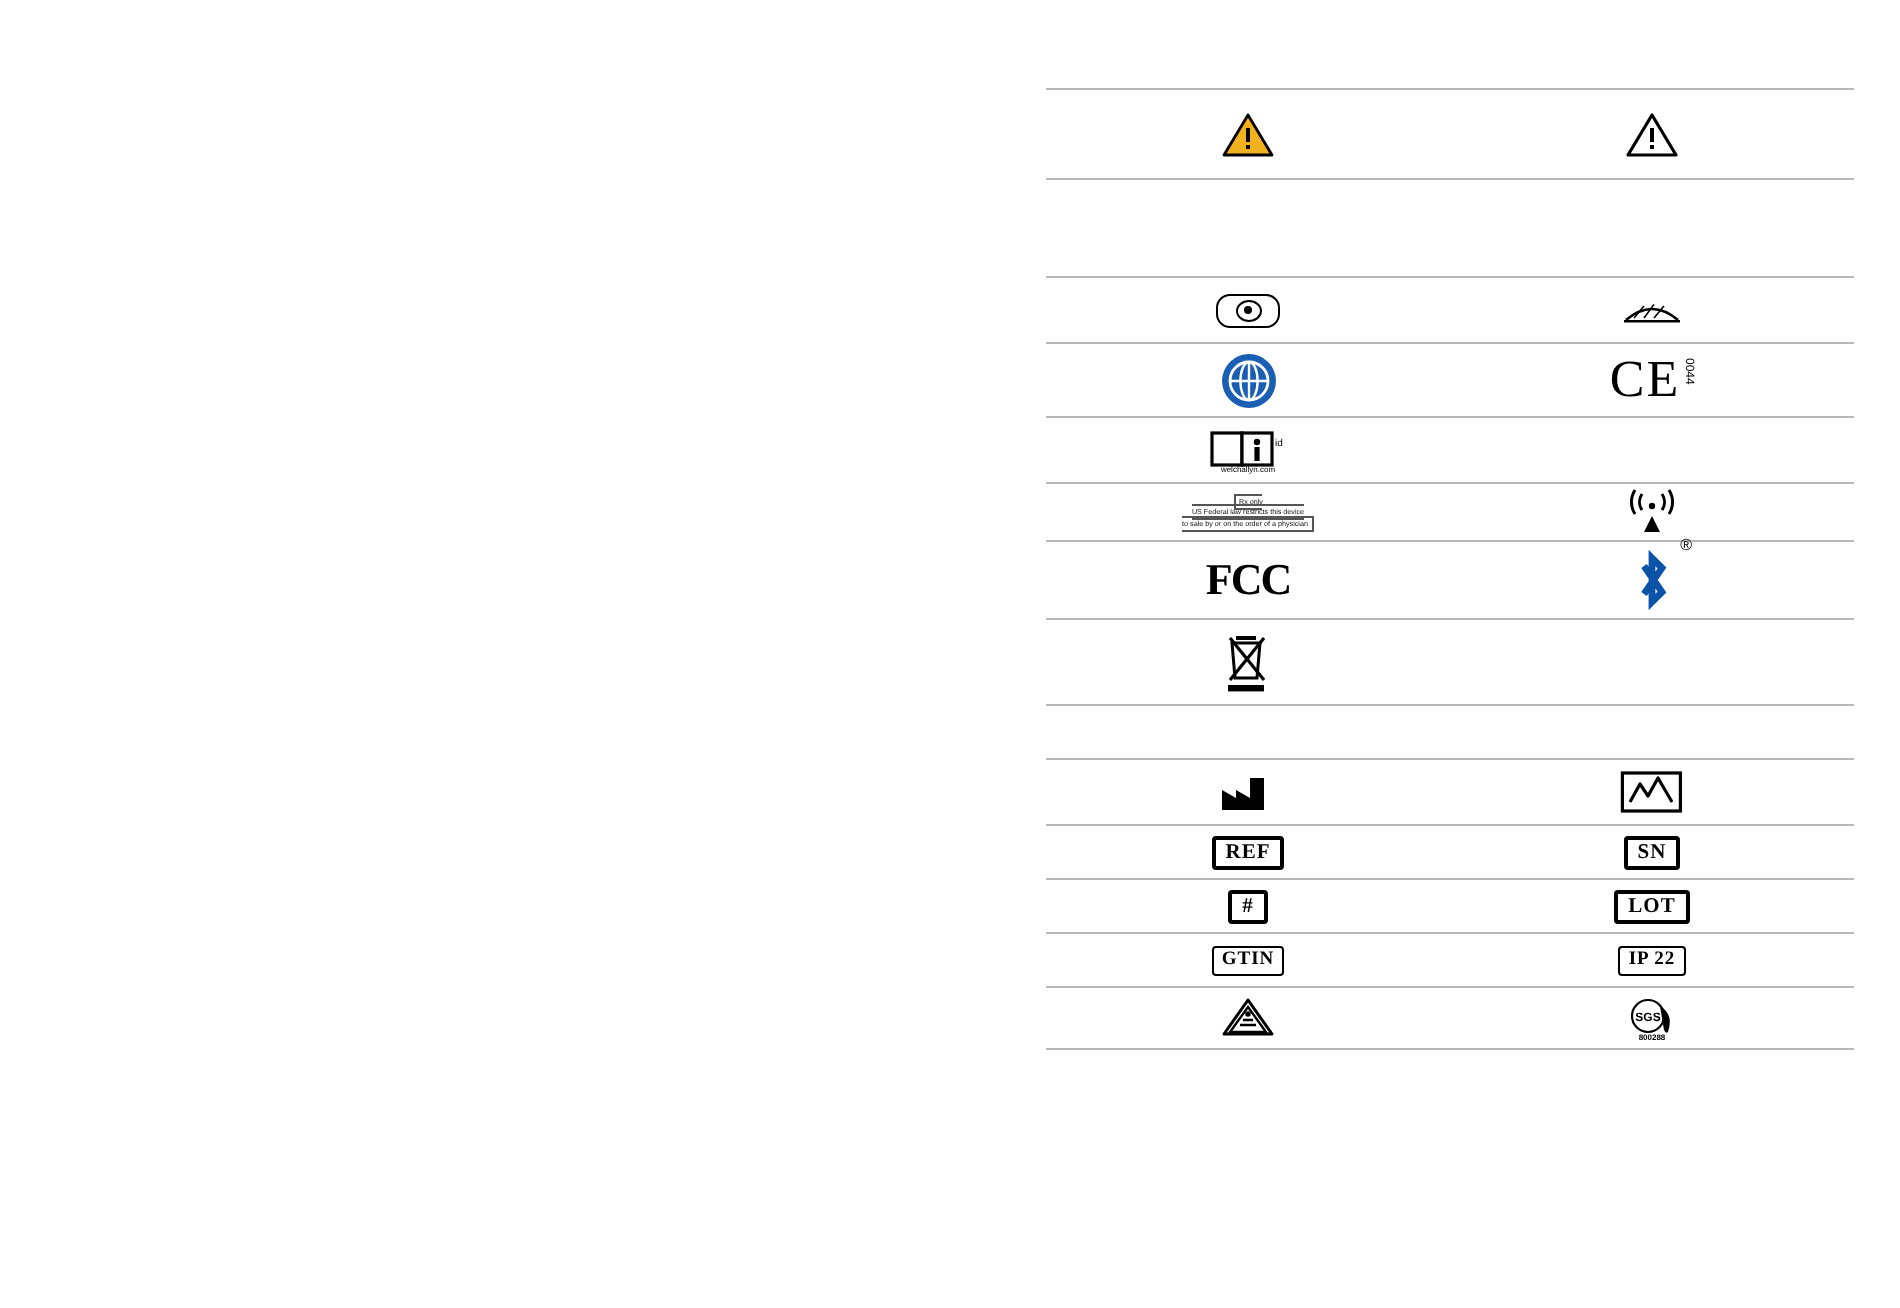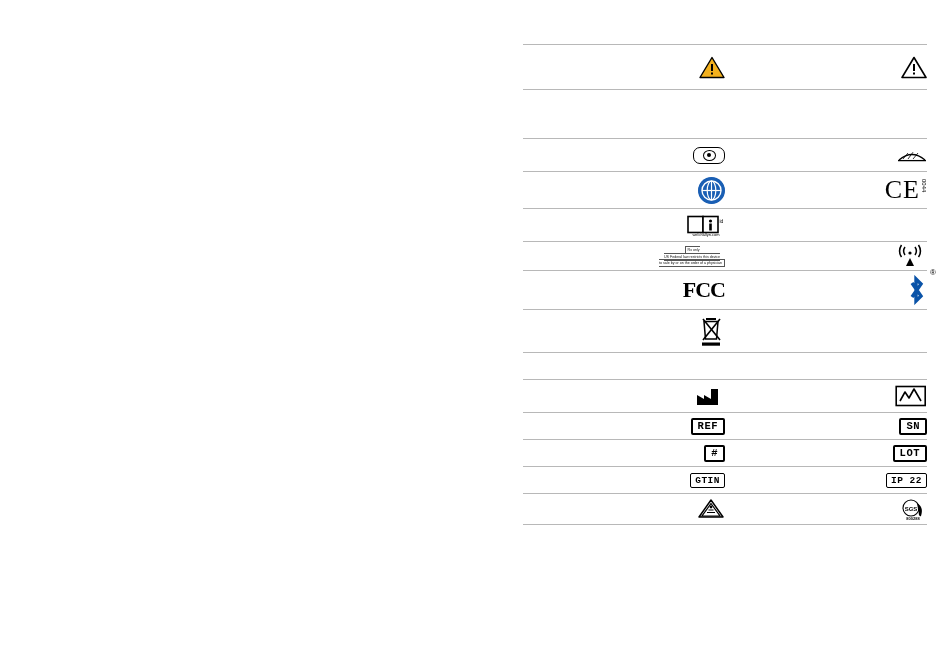--- a/index.html
+++ b/index.html
@@ -36,21 +36,21 @@
     border-bottom: 1px solid #b8b8b8;
     padding: 0;
     vertical-align: middle;
     width: 202px;
     height: 26px;
     text-align: center;
   }
   .cell-inner {
     display: flex;
     align-items: center;
-    justify-content: flex-end;
+    justify-content: center;
     height: 100%;
     min-height: 22px;
   }
   .empty-cell { height: 100%; }
 
   
   .icon { display: inline-block; line-height: 0; }
 
   
   .warn-tri { position: relative; width: 26px; height: 23px; }
@@ -147,21 +147,21 @@
   .factory { width: 30px; height: 20px; }
   
   .datemfg { width: 32px; height: 22px; }
 
   
   .boxed {
     border: 2px solid #000;
     border-radius: 2px;
     font-size: 10.5px;
     font-weight: bold;
-    font-family: Liberation Mono, monospace;
+    font-family: Liberation Serif, serif;
     padding: 1px 5px;
     letter-spacing: 0.5px;
     line-height: 11px;
   }
   .boxed.thin { border-width: 1.6px; font-size: 9.5px; padding: 1px 4px; }
 
   
   .rcm { width: 28px; height: 22px; }
 
   

